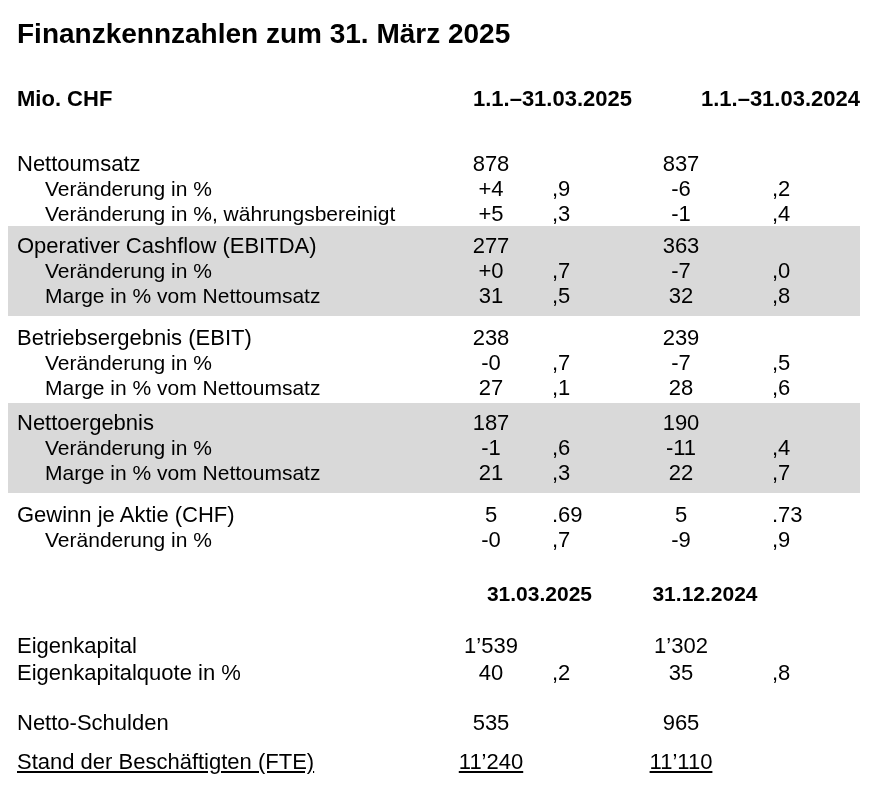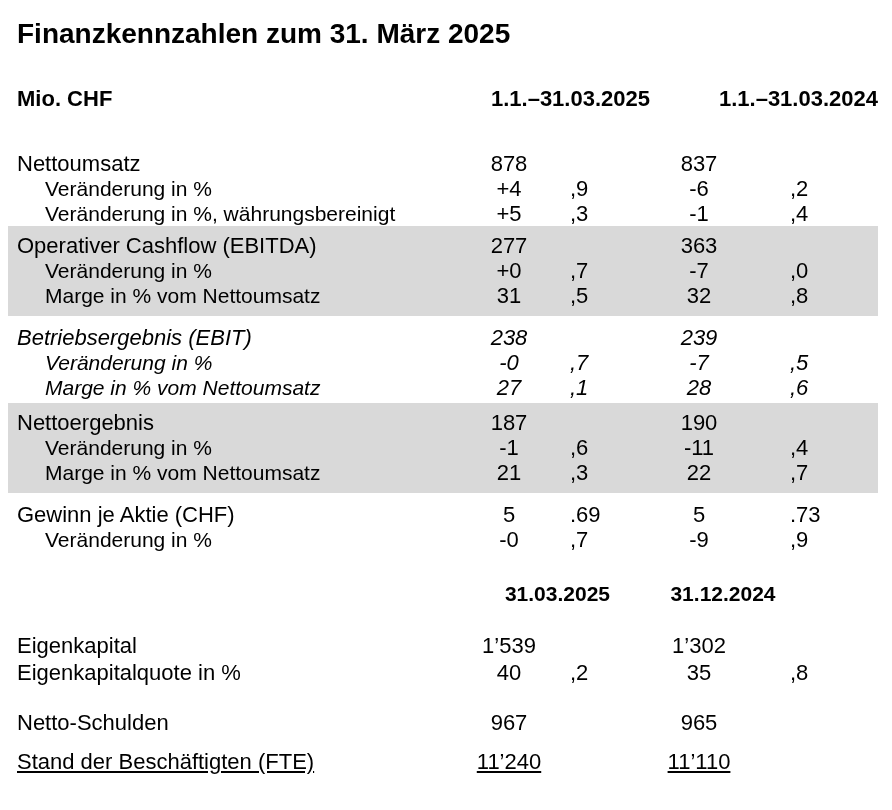--- a/index.html
+++ b/index.html
@@ -6,21 +6,21 @@
     --shade:#d9d9d9;
     --ink:#000000;
     --bg:#ffffff;
   }
   html,body{margin:0;padding:0;}
   body{background:var(--bg);}
   .page{
     position:relative;
     width:892px;height:810px;
     box-sizing:border-box;
-    padding:20px 14px 0 17px;
+    padding:20px 32px 0 17px;
     background:var(--bg);
     color:var(--ink);
     font-family:"Liberation Sans", sans-serif;
     overflow:hidden;
   }
   .title{
     margin:0;
     font-size:28px;
     line-height:28px;
     font-weight:bold;
@@ -60,21 +60,21 @@
   .lbl.ind{padding-left:28px;font-size:21px;}
   .v{display:flex;}
   .c1{width:160px;}
   .c2{width:270px;}
   .v .int{flex:1;text-align:center;white-space:nowrap;}
   .v .dec{text-align:left;white-space:nowrap;}
   .c1 .dec{width:38px;}
   .c2 .dec{width:88px;}
 
   .sec1{margin-top:41px;}
-  .sec3{margin-top:9px;font-style:italic;}
+  .sec3{margin-top:9px;}
   .sec4{margin-top:3px;}
   .sec5{margin-top:9px;}
   .sec.shaded{
     background:var(--shade);
     margin-left:-9px;
     padding:7px 0 8px 9px;
   }
 
   
   .brow{
@@ -296,21 +296,21 @@
           <span class="int">35</span>
           <span class="dec">,8</span>
         </div>
     </div>
   </div>
 
   <div class="sec bsecB">
     <div class="brow">
       <div class="lbl">Netto-Schulden</div>
       <div class="v c1 num">
-          <span class="int">967</span>
+          <span class="int">535</span>
           <span class="dec"></span>
         </div>
       <div class="v c2 num">
           <span class="int">965</span>
           <span class="dec"></span>
         </div>
     </div>
   </div>
 
   <div class="sec bsecC">

